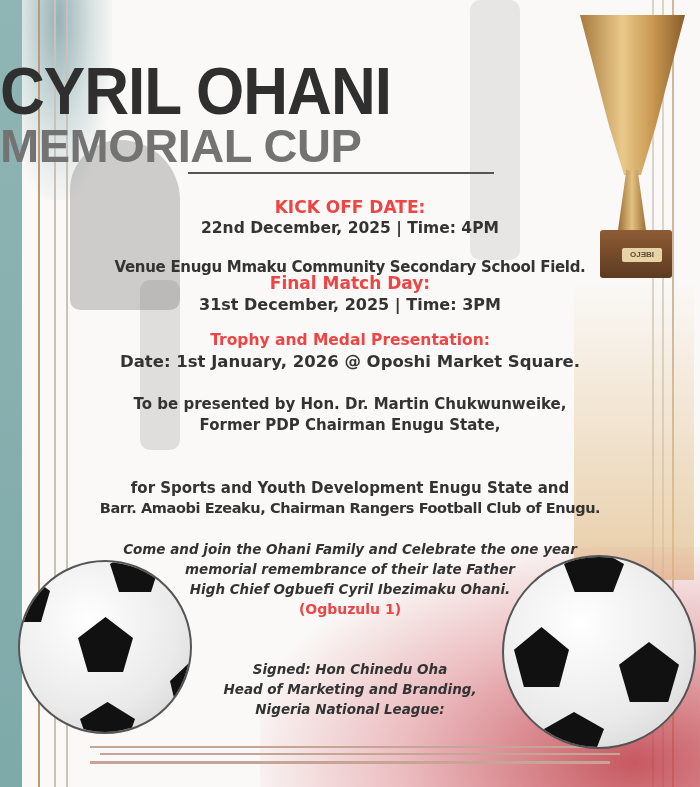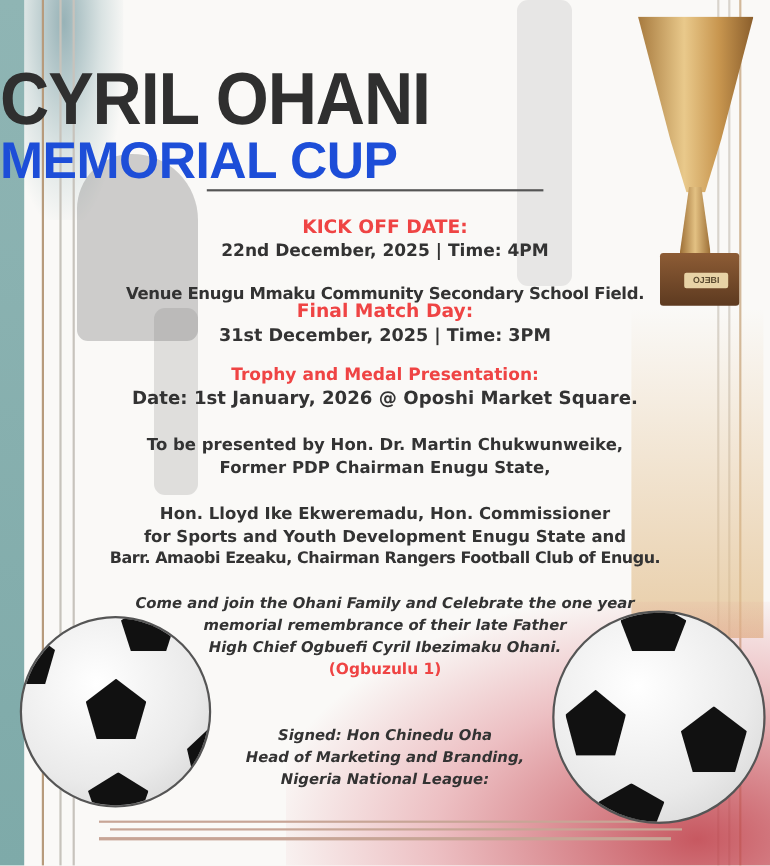--- a/index.html
+++ b/index.html
@@ -7,21 +7,21 @@
   .poster{position:relative;width:700px;height:787px;overflow:hidden;background:#faf9f7;}
   .teal-left{position:absolute;left:0;top:0;width:22px;height:787px;background:linear-gradient(180deg,#8fb5b4,#7eaaa9);}
   .splash-tl{position:absolute;left:22px;top:0;width:90px;height:200px;background:radial-gradient(ellipse at 40% 10%,rgba(70,120,130,.55),rgba(120,160,165,.25) 45%,rgba(255,255,255,0) 75%);}
   .vline{position:absolute;top:0;height:787px;width:2px;}
   .warm-right{position:absolute;right:6px;top:280px;width:120px;height:300px;background:linear-gradient(180deg,rgba(240,225,200,0),rgba(226,190,140,.75));}
   .red-bottom{position:absolute;right:0;bottom:0;width:440px;height:240px;background:radial-gradient(ellipse at 85% 90%,rgba(190,60,70,.85),rgba(220,120,130,.45) 45%,rgba(255,255,255,0) 75%);}
   .hline{position:absolute;height:2px;background:#c7a596;}
   .silhouette{position:absolute;background:rgba(120,120,120,.35);}
   .t1{position:absolute;left:0;width:690px;top:22px;font-weight:bold;font-size:27px;color:#2f2f2f;letter-spacing:.5px;}
   .t2{position:absolute;left:0;width:690px;top:55px;font-weight:bold;font-size:62px;color:#2f2f2f;letter-spacing:-1px;transform:scaleY(1.08);}
-  .t3{position:absolute;left:0;width:690px;top:118px;font-weight:bold;font-size:47px;color:#1d4ed8;letter-spacing:-.5px;}
+  .t3{position:absolute;left:0;width:690px;top:118px;font-weight:bold;font-size:47px;color:#737373;letter-spacing:-.5px;}
   .rule{position:absolute;left:188px;top:172px;width:306px;height:2px;background:#555;}
   .head{font-family:"DejaVu Sans",sans-serif;font-weight:bold;color:#ef4444;}
   .body{font-family:"DejaVu Sans",sans-serif;font-weight:bold;color:#333;}
   .blk{position:absolute;left:0;width:700px;text-align:center;line-height:1.2;}
   .it{font-family:"DejaVu Sans",sans-serif;font-style:italic;font-weight:bold;color:#333;}
   .ball{position:absolute;border-radius:50%;background:radial-gradient(circle at 40% 35%,#fff,#eaeaea 60%,#cfcfcf);border:2px solid #555;overflow:hidden;}
   .pent{position:absolute;background:#111;clip-path:polygon(50% 0,100% 38%,82% 100%,18% 100%,0 38%);}
   .trophy-cup{position:absolute;left:580px;top:15px;width:105px;height:160px;background:linear-gradient(90deg,#a77a3e,#e9c98b 40%,#c8964f 70%,#8a5e2c);clip-path:polygon(0 0,100% 0,72% 70%,58% 100%,42% 100%,28% 70%);}
   .trophy-stem{position:absolute;left:618px;top:170px;width:28px;height:60px;background:linear-gradient(90deg,#9c6e35,#e3c183,#9c6e35);clip-path:polygon(30% 0,70% 0,100% 100%,0 100%);}
   .trophy-base{position:absolute;left:600px;top:230px;width:72px;height:48px;background:linear-gradient(180deg,#8d5c35,#5d3a20);border-radius:3px;}
@@ -77,21 +77,20 @@
   <div class="blk body" style="top:258px;font-size:15px;letter-spacing:-.3px;">Venue Enugu Mmaku Community Secondary School Field.</div>
 
   <div class="blk head" style="top:273px;font-size:17px;">Final Match Day:</div>
   <div class="blk body" style="top:295px;font-size:16px;">31st December, 2025 | Time: 3PM</div>
 
   <div class="blk head" style="top:331px;font-size:15.5px;">Trophy and Medal Presentation:</div>
   <div class="blk body" style="top:352px;font-size:16.5px;">Date: 1st January, 2026 @ Oposhi Market Square.</div>
 
   <div class="blk body" style="top:395px;font-size:15px;">To be presented by Hon. Dr. Martin Chukwunweike,</div>
   <div class="blk body" style="top:416px;font-size:15px;">Former PDP Chairman Enugu State,</div>
-  <div class="blk body" style="top:458px;font-size:15px;">Hon. Lloyd Ike Ekweremadu, Hon. Commissioner</div>
   <div class="blk body" style="top:479px;font-size:15px;">for Sports and Youth Development Enugu State and</div>
   <div class="blk body" style="top:500px;font-size:14.5px;letter-spacing:-.4px;">Barr. Amaobi Ezeaku, Chairman Rangers Football Club of Enugu.</div>
 
   <div class="blk it" style="top:541px;font-size:13.5px;">Come and join the Ohani Family and Celebrate the one year</div>
   <div class="blk it" style="top:561px;font-size:13.5px;">memorial remembrance of their late Father</div>
   <div class="blk it" style="top:581px;font-size:13.5px;">High Chief Ogbuefi Cyril Ibezimaku Ohani.</div>
   <div class="blk head" style="top:601px;font-size:14px;">(Ogbuzulu 1)</div>
 
   <div class="blk it" style="top:661px;font-size:13.5px;">
     <span>Signed:</span>

